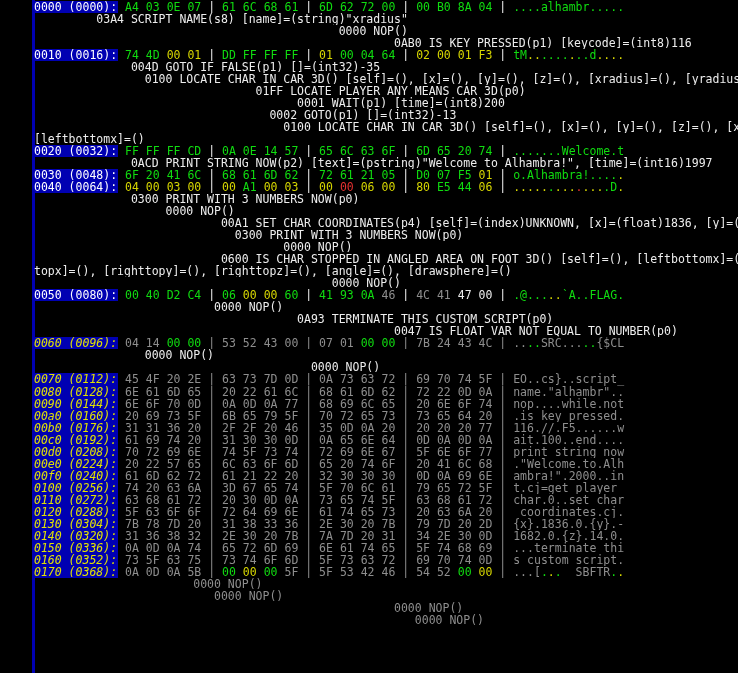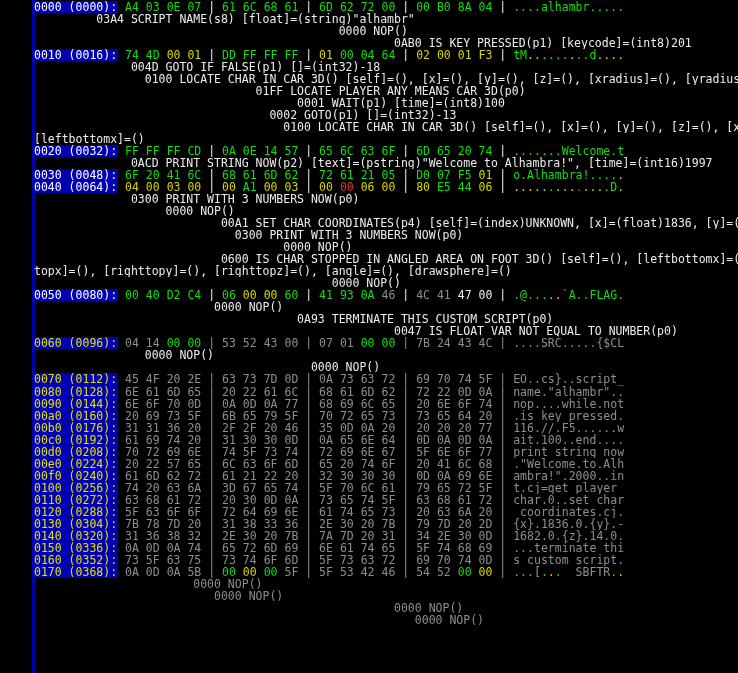--- a/index.html
+++ b/index.html
@@ -5,42 +5,42 @@
   html,body{margin:0;padding:0;background:#000;}
   body{width:738px;height:673px;overflow:hidden;}
   .screen{position:relative;width:738px;height:673px;background:#000;
           font-family:"DejaVu Sans Mono","Liberation Mono",monospace;
           font-size:11.5px;line-height:12px;font-weight:normal;margin-left:32px;}
   .leftstrip{position:absolute;left:0;top:0;width:3px;height:673px;background:#0000b2;}
   #lines{position:absolute;left:2px;top:1px;width:736px;height:672px;overflow:hidden;}
   .line{height:12.02px;white-space:pre;overflow:hidden;}
   .addr{background:#0000b2;padding-right:1px;}
   .aw{color:#ffffff;}
-  .ay{color:#e2e200;}
+  .ay{color:#e2e200;font-style:italic;}
   .cg{color:#10dc10;}
   .cy{color:#d6d600;}
   .cr{color:#e23030;}
   .cd{color:#8e8e8e;}
   .cw{color:#ededed;}
 </style>
 </head>
 <body>
 
 <div class="screen">
   <div class="leftstrip"></div>
   <div id="lines">
       <div class="line"><span class="addr aw">0000 (0000):</span><span> </span><span class="cg">A4</span><span> </span><span class="cg">03</span><span> </span><span class="cg">0E</span><span> </span><span class="cg">07</span><span class="cw"> | </span><span class="cg">61</span><span> </span><span class="cg">6C</span><span> </span><span class="cg">68</span><span> </span><span class="cg">61</span><span class="cw"> | </span><span class="cg">6D</span><span> </span><span class="cg">62</span><span> </span><span class="cg">72</span><span> </span><span class="cg">00</span><span class="cw"> | </span><span class="cg">00</span><span> </span><span class="cg">B0</span><span> </span><span class="cg">8A</span><span> </span><span class="cg">04</span><span class="cw"> | </span><span><span class="cg">.</span><span class="cg">.</span><span class="cg">.</span><span class="cg">.</span><span class="cg">a</span><span class="cg">l</span><span class="cg">h</span><span class="cg">a</span><span class="cg">m</span><span class="cg">b</span><span class="cg">r</span><span class="cg">.</span><span class="cg">.</span><span class="cg">.</span><span class="cg">.</span><span class="cg">.</span></span></div>
-      <div class="line"><span class="cw">         03A4_SCRIPT_NAME(s8) [float]=(string)"alhambr"</span></div>
+      <div class="line"><span class="cw">         03A4_SCRIPT_NAME(s8) [name]=(string)"xradius"</span></div>
       <div class="line"><span class="cw">                                            0000_NOP()</span></div>
-      <div class="line"><span class="cw">                                                    0AB0_IS_KEY_PRESSED(p1) [keycode]=(int8)201</span></div>
+      <div class="line"><span class="cw">                                                    0AB0_IS_KEY_PRESSED(p1) [keycode]=(int8)116</span></div>
       <div class="line"><span class="addr aw">0010 (0016):</span><span> </span><span class="cg">74</span><span> </span><span class="cg">4D</span><span> </span><span class="cy">00</span><span> </span><span class="cy">01</span><span class="cw"> | </span><span class="cg">DD</span><span> </span><span class="cg">FF</span><span> </span><span class="cg">FF</span><span> </span><span class="cg">FF</span><span class="cw"> | </span><span class="cy">01</span><span> </span><span class="cg">00</span><span> </span><span class="cg">04</span><span> </span><span class="cg">64</span><span class="cw"> | </span><span class="cy">02</span><span> </span><span class="cy">00</span><span> </span><span class="cy">01</span><span> </span><span class="cy">F3</span><span class="cw"> | </span><span><span class="cg">t</span><span class="cg">M</span><span class="cy">.</span><span class="cy">.</span><span class="cg">.</span><span class="cg">.</span><span class="cg">.</span><span class="cg">.</span><span class="cy">.</span><span class="cg">.</span><span class="cg">.</span><span class="cg">d</span><span class="cy">.</span><span class="cy">.</span><span class="cy">.</span><span class="cy">.</span></span></div>
-      <div class="line"><span class="cw">              004D_GOTO_IF_FALSE(p1) []=(int32)-18</span></div>
+      <div class="line"><span class="cw">              004D_GOTO_IF_FALSE(p1) []=(int32)-35</span></div>
       <div class="line"><span class="cw">                0100_LOCATE_CHAR_IN_CAR_3D() [self]=(), [x]=(), [y]=(), [z]=(), [xradius]=(), [yradius]=(), [zradius]=()</span></div>
       <div class="line"><span class="cw">                                01FF_LOCATE_PLAYER_ANY_MEANS_CAR_3D(p0)</span></div>
-      <div class="line"><span class="cw">                                      0001_WAIT(p1) [time]=(int8)100</span></div>
+      <div class="line"><span class="cw">                                      0001_WAIT(p1) [time]=(int8)200</span></div>
       <div class="line"><span class="cw">                                  0002_GOTO(p1) []=(int32)-13</span></div>
       <div class="line"><span class="cw">                                    0100_LOCATE_CHAR_IN_CAR_3D() [self]=(), [x]=(), [y]=(), [z]=(), [xradius]=(), [yradius]=(), [zradius]=(), [drawsphere]=()</span></div>
       <div class="line"><span class="cw">[leftbottomx]=()</span></div>
       <div class="line"><span class="addr aw">0020 (0032):</span><span> </span><span class="cg">FF</span><span> </span><span class="cg">FF</span><span> </span><span class="cg">FF</span><span> </span><span class="cg">CD</span><span class="cw"> | </span><span class="cg">0A</span><span> </span><span class="cg">0E</span><span> </span><span class="cg">14</span><span> </span><span class="cg">57</span><span class="cw"> | </span><span class="cg">65</span><span> </span><span class="cg">6C</span><span> </span><span class="cg">63</span><span> </span><span class="cg">6F</span><span class="cw"> | </span><span class="cg">6D</span><span> </span><span class="cg">65</span><span> </span><span class="cg">20</span><span> </span><span class="cg">74</span><span class="cw"> | </span><span><span class="cg">.</span><span class="cg">.</span><span class="cg">.</span><span class="cg">.</span><span class="cg">.</span><span class="cg">.</span><span class="cg">.</span><span class="cg">W</span><span class="cg">e</span><span class="cg">l</span><span class="cg">c</span><span class="cg">o</span><span class="cg">m</span><span class="cg">e</span><span class="cg">.</span><span class="cg">t</span></span></div>
       <div class="line"><span class="cw">              0ACD_PRINT_STRING_NOW(p2) [text]=(pstring)"Welcome to Alhambra!", [time]=(int16)1997</span></div>
       <div class="line"><span class="addr aw">0030 (0048):</span><span> </span><span class="cg">6F</span><span> </span><span class="cg">20</span><span> </span><span class="cg">41</span><span> </span><span class="cg">6C</span><span class="cw"> | </span><span class="cg">68</span><span> </span><span class="cg">61</span><span> </span><span class="cg">6D</span><span> </span><span class="cg">62</span><span class="cw"> | </span><span class="cg">72</span><span> </span><span class="cg">61</span><span> </span><span class="cg">21</span><span> </span><span class="cg">05</span><span class="cw"> | </span><span class="cg">D0</span><span> </span><span class="cg">07</span><span> </span><span class="cg">F5</span><span> </span><span class="cy">01</span><span class="cw"> | </span><span><span class="cg">o</span><span class="cg">.</span><span class="cg">A</span><span class="cg">l</span><span class="cg">h</span><span class="cg">a</span><span class="cg">m</span><span class="cg">b</span><span class="cg">r</span><span class="cg">a</span><span class="cg">!</span><span class="cg">.</span><span class="cg">.</span><span class="cg">.</span><span class="cg">.</span><span class="cy">.</span></span></div>
       <div class="line"><span class="addr aw">0040 (0064):</span><span> </span><span class="cy">04</span><span> </span><span class="cy">00</span><span> </span><span class="cy">03</span><span> </span><span class="cy">00</span><span class="cw"> | </span><span class="cy">00</span><span> </span><span class="cg">A1</span><span> </span><span class="cy">00</span><span> </span><span class="cy">03</span><span class="cw"> | </span><span class="cy">00</span><span> </span><span class="cr">00</span><span> </span><span class="cy">06</span><span> </span><span class="cy">00</span><span class="cw"> | </span><span class="cy">80</span><span> </span><span class="cg">E5</span><span> </span><span class="cg">44</span><span> </span><span class="cy">06</span><span class="cw"> | </span><span><span class="cy">.</span><span class="cy">.</span><span class="cy">.</span><span class="cy">.</span><span class="cy">.</span><span class="cg">.</span><span class="cy">.</span><span class="cy">.</span><span class="cy">.</span><span class="cr">.</span><span class="cy">.</span><span class="cy">.</span><span class="cy">.</span><span class="cg">.</span><span class="cg">D</span><span class="cy">.</span></span></div>
       <div class="line"><span class="cw">              0300_PRINT_WITH_3_NUMBERS_NOW(p0)</span></div>
       <div class="line"><span class="cw">                   0000_NOP()</span></div>
       <div class="line"><span class="cw">                           00A1_SET_CHAR_COORDINATES(p4) [self]=(index)UNKNOWN, [x]=(float)1836, [y]=(float)-1682, [z]=(float)14</span></div>

